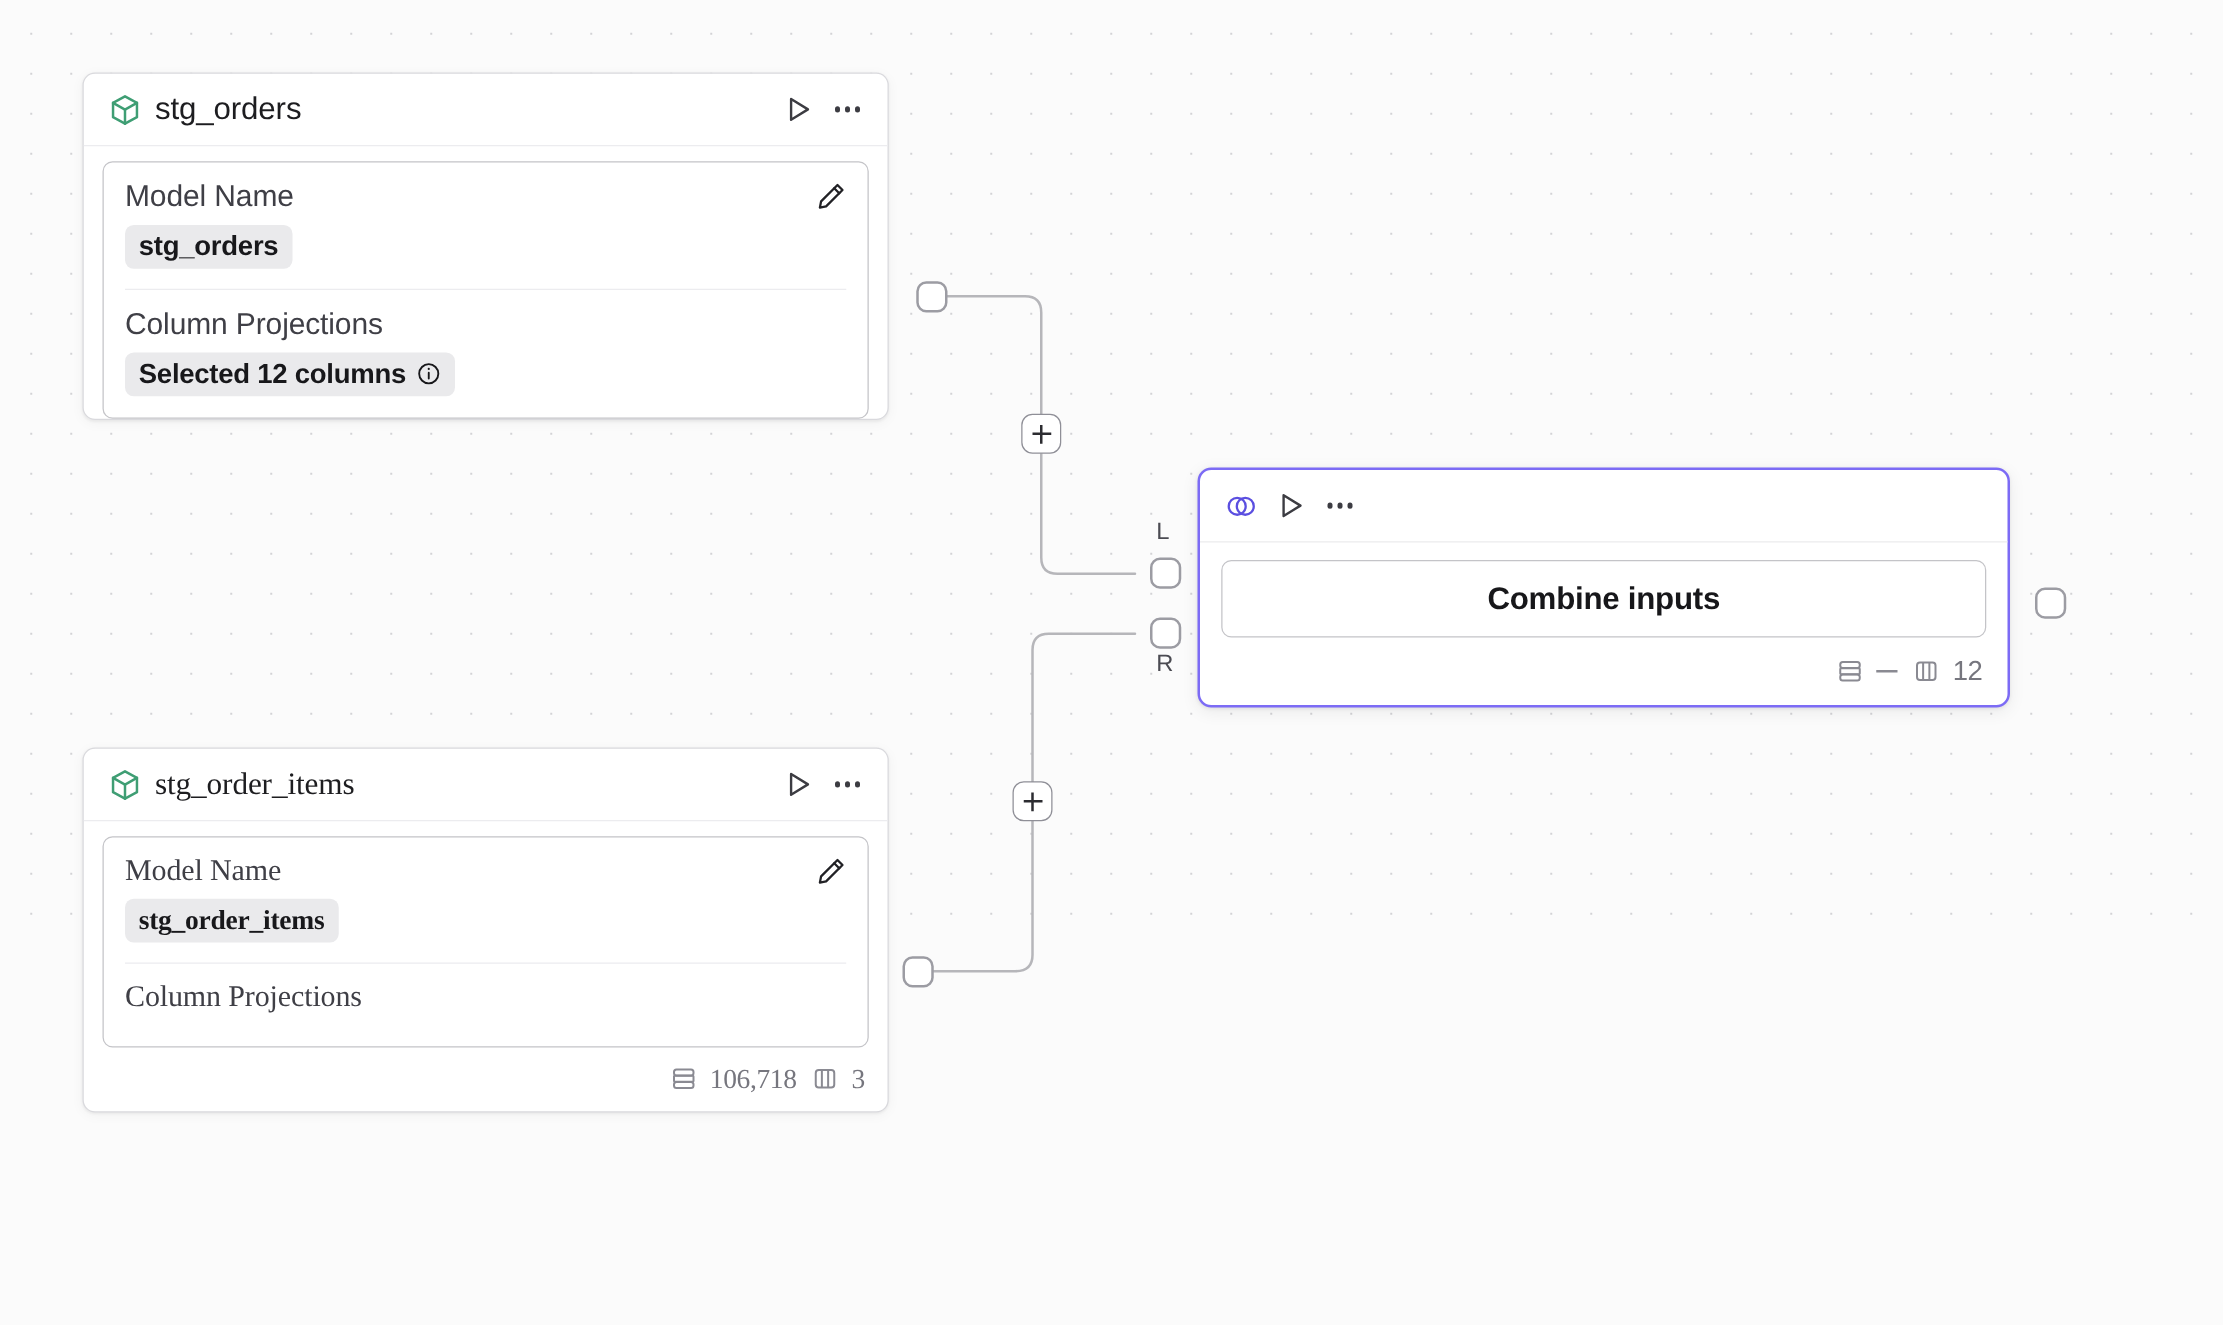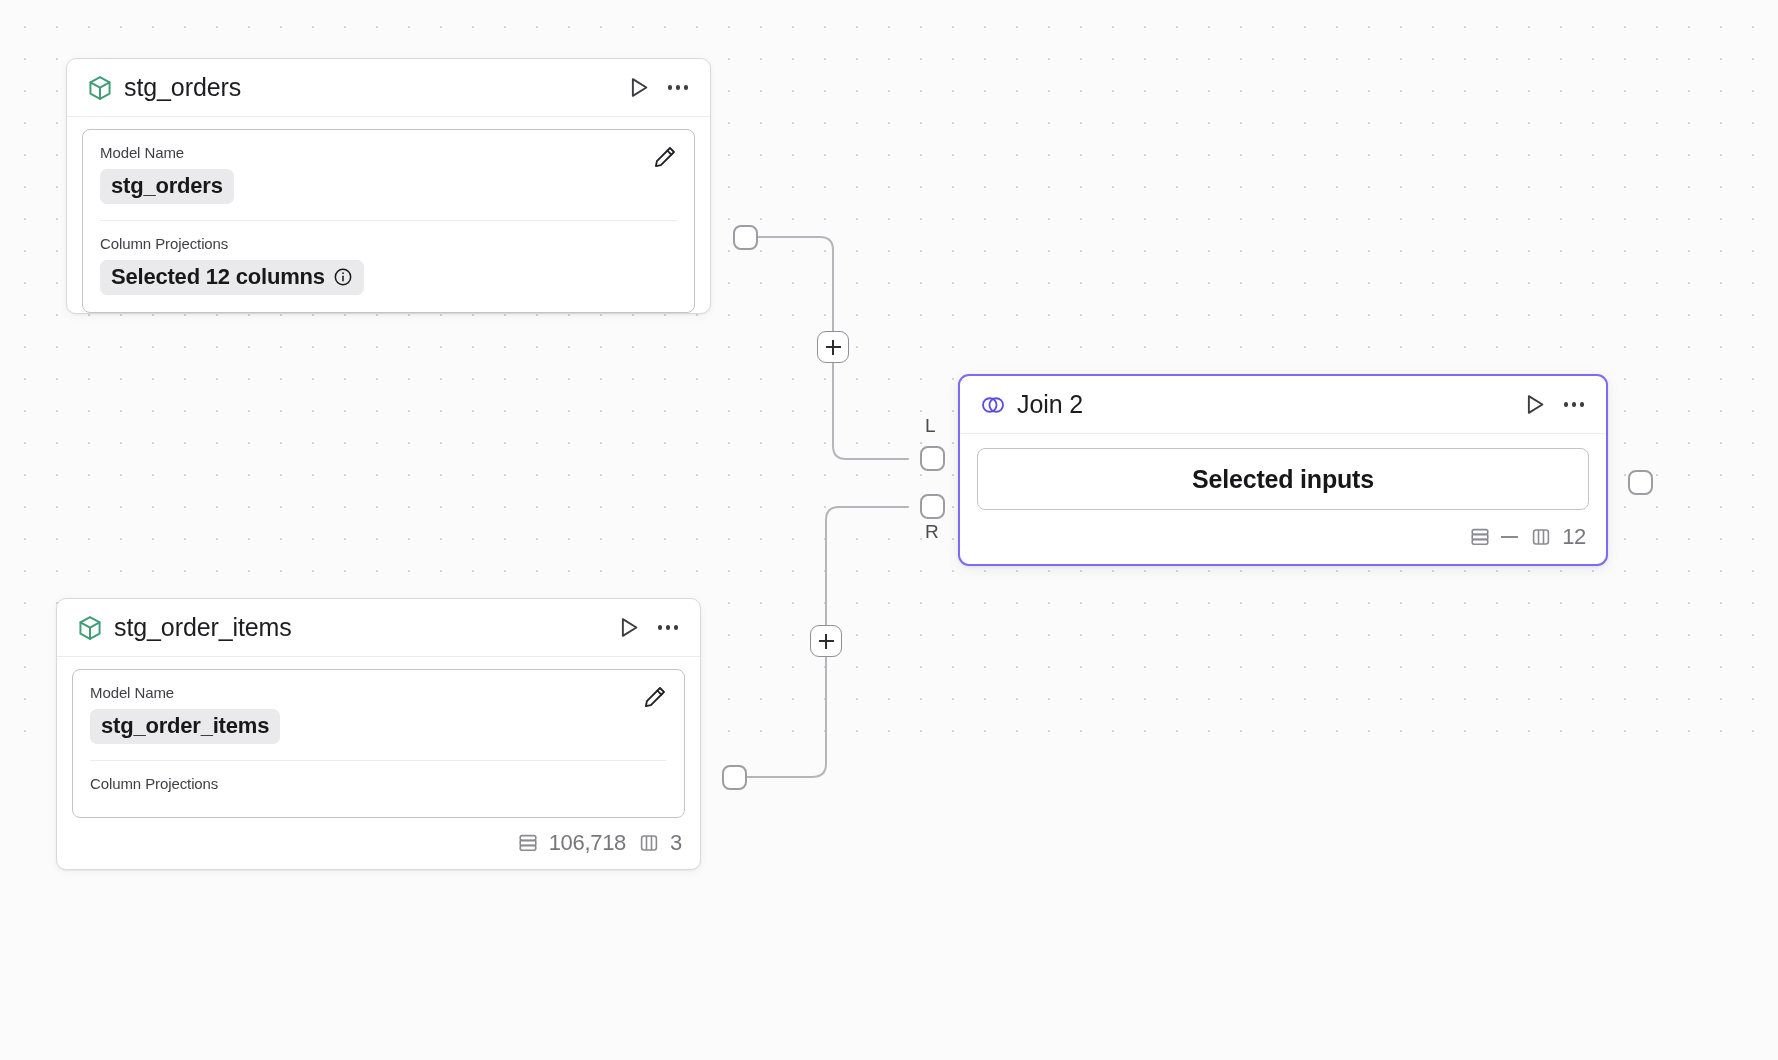--- a/index.html
+++ b/index.html
@@ -93,21 +93,21 @@
 
   .inner-panel {
     border: 1px solid #c4c4c8;
     border-radius: 8px;
     background: #fff;
     padding: 14px 17px 17px 17px;
     position: relative;
   }
 
   .field-label {
-    font-size: 15px;
+    font-size: 24px;
     color: #3f3f46;
     letter-spacing: -0.1px;
     margin-bottom: 8px;
   }
 
   .chip {
     display: inline-flex;
     align-items: center;
     gap: 8px;
     background: #eaeaec;
@@ -264,21 +264,21 @@
             </svg>
           </span>
         </div>
       </div>
     </div>
 
   </div>
 
   <div class="port" style="left:733px; top:225px;"></div>
 
-  <div class="node" style="left:56px; top:598px; width:645px;">
+  <div class="node" style="left:66px; top:598px; width:645px;font-family:Liberation Serif, serif;">
 
     <div class="node-header">
       <span style="flex:none;display:flex;">
         <svg width="28" height="28" viewBox="0 0 24 24" fill="none" stroke="#3f9e74" stroke-width="1.7" stroke-linejoin="round" stroke-linecap="round">
           <path d="M12 2.6 20.2 7.1 20.2 16.9 12 21.4 3.8 16.9 3.8 7.1 Z"></path>
           <path d="M3.8 7.1 12 11.7 20.2 7.1"></path>
           <path d="M12 11.7 12 21.4"></path>
         </svg>
       </span>
       <span class="node-title">stg_order_items</span>
@@ -341,38 +341,37 @@
 
   <div class="node selected" style="left:958px; top:374px; width:650px;">
 
     <div class="node-header">
       <span style="flex:none;display:flex;">
         <svg width="28" height="28" viewBox="0 0 26 24" fill="none" stroke="#5b4fe0" stroke-width="1.7">
           <circle cx="10" cy="12" r="6.3"></circle>
           <circle cx="16" cy="12" r="6.3"></circle>
         </svg>
       </span>
-      <span class="node-title">Join 2</span>
       <span class="hdr-icon-btn">
         <svg width="27" height="27" viewBox="0 0 24 24" fill="none" stroke="#3c3c42" stroke-width="1.7" stroke-linejoin="round">
           <path d="M7 4.6 19 12 7 19.4 Z"></path>
         </svg>
       </span>
       <span class="hdr-icon-btn">
         <span class="dots">
             <i></i>
             <i></i>
             <i></i>
           </span>
       </span>
     </div>
 
     <div class="node-body" style="padding:14px 17px 0 17px;">
       <div class="combine-box">
-        <span>Selected inputs</span>
+        <span>Combine inputs</span>
       </div>
     </div>
 
     <div class="node-footer" style="padding:14px 20px 14px 18px;margin-left:31px;">
       <span class="stat">
         <span style="display:flex;">
           <svg width="24" height="24" viewBox="0 0 24 24" fill="none" stroke="#8a8a92" stroke-width="1.6" stroke-linejoin="round">
             <rect x="4.2" y="4.6" width="15.6" height="4.7" rx="2"></rect>
             <rect x="4.2" y="9.6" width="15.6" height="4.7" rx="0.6"></rect>
             <rect x="4.2" y="14.6" width="15.6" height="4.7" rx="2"></rect>

